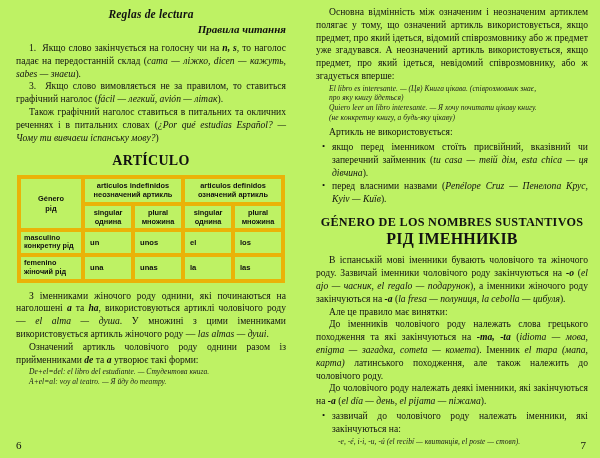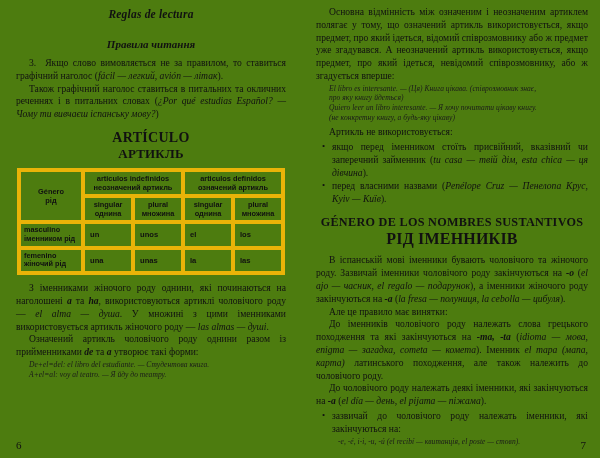--- a/index.html
+++ b/index.html
@@ -5,21 +5,21 @@
 <style>
   html, body {
     margin: 0;
     padding: 0;
     background: #ffffff;
   }
   #page {
     width: 600px;
     height: 458px;
     position: relative;
-    background: #4d7c0f;
+    background: #bef264;
     overflow: hidden;
     font-family: "Liberation Serif", "DejaVu Serif", serif;
     color: #111111;
   }
   .spread {
     display: flex;
     width: 600px;
     height: 458px;
     box-sizing: border-box;
   }
@@ -38,25 +38,25 @@
   .title-es {
     text-align: center;
     font-style: italic;
     font-weight: bold;
     font-size: 11.5px;
     letter-spacing: .2px;
     margin: 2px 0 0 0;
     line-height: 1.2;
   }
   .title-uk {
-    text-align: center;
+    text-align: right;
     font-style: italic;
     font-weight: bold;
     font-size: 11px;
-    margin: 16px 0 6px 0;
+    margin: 1px 0 6px 0;
     line-height: 1.2;
   }
   .sec-head {
     text-align: center;
     font-weight: bold;
     font-size: 14px;
     letter-spacing: .3px;
     margin: 9px 0 0 0;
     line-height: 1.15;
   }
@@ -171,33 +171,36 @@
 <body>
 
 <div id="page">
   <div class="spread">
 
     <div class="page-col left">
 
       <div class="title-es">Reglas de lectura</div>
       <div class="title-uk">Правила читання</div>
 
+      <p class="body">
+        <span>1.</span>&nbsp;
+        <span>Якщо слово закінчується на голосну чи на </span><span class="bi">n, s</span><span>, то наголос падає на передостанній склад (</span><span class="it">cama — ліжко, dicen — кажуть, sabes — знаєш</span><span>).</span>
+      </p>
 
 
       <p class="body">
         <span>3.</span>&nbsp;
         <span>Якщо слово вимовляється не за правилом, то ставиться графічний наголос (</span><span class="it">fácil — легкий, avión — літак</span><span>).</span>
       </p>
 
       <p class="body">
         <span>Також графічний наголос ставиться в питальних та окличних реченнях і в питальних словах (</span><span class="it">¿Por qué estudias Español? — Чому ти вивчаєш іспанську мову?</span><span>)</span>
       </p>
 
       <div class="sec-head">ARTÍCULO</div>
-      <div class="sec-head-uk">АРТИКЛЬ</div>
 
       <table class="art">
         <colgroup>
           <col class="c-gender">
             <col class="c-cell">
             <col class="c-cell">
             <col class="c-cell">
             <col class="c-cell">
         </colgroup>
         <tbody>
@@ -229,21 +232,21 @@
               <div>однина</div>
             </th>
             <th>
               <div>plural</div>
               <div>множина</div>
             </th>
           </tr>
           <tr>
             <td class="rowhead">
               <div>masculino</div>
-              <div>іменником рід</div>
+              <div>конкретну рід</div>
             </td>
             <td class="val">un</td>
             <td class="val">unos</td>
             <td class="val">el</td>
             <td class="val">los</td>
           </tr>
           <tr>
             <td class="rowhead">
               <div>femenino</div>
               <div>жіночий рід</div>

